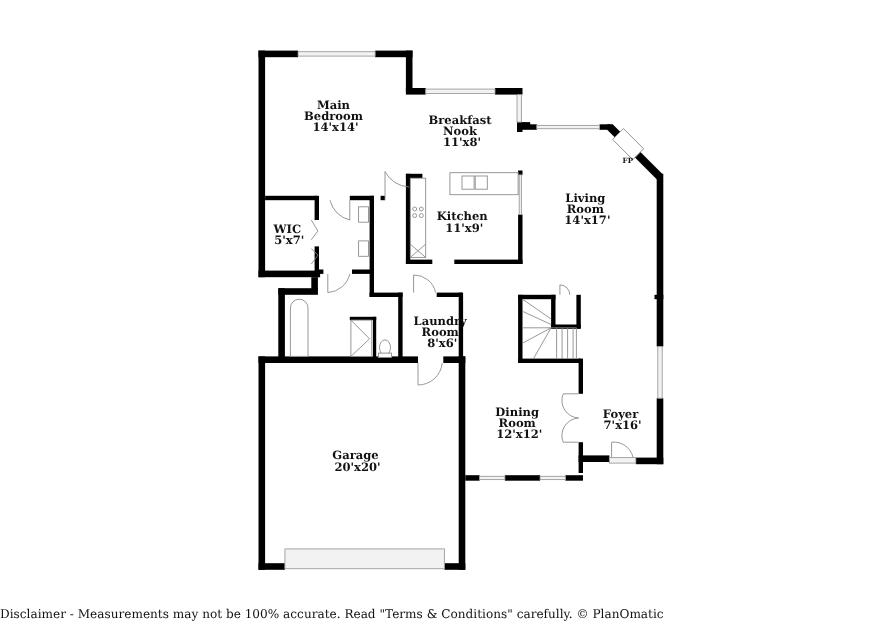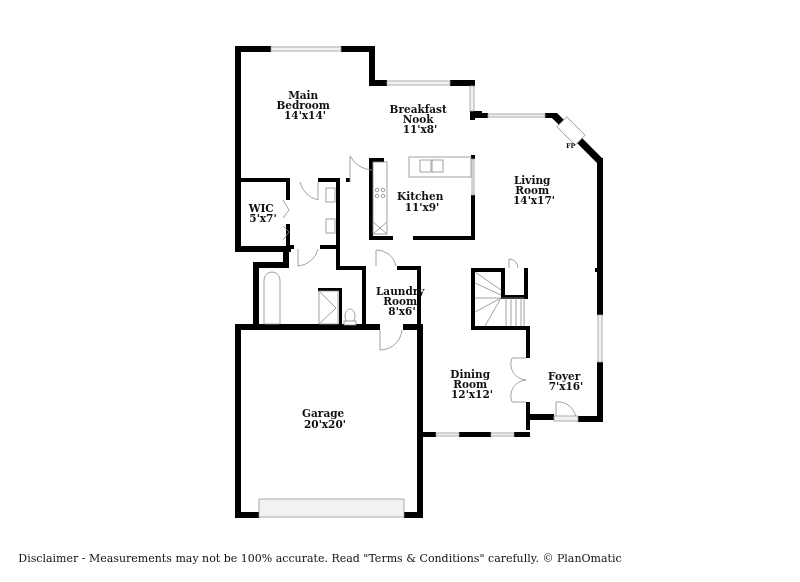--- a/index.html
+++ b/index.html
@@ -4,21 +4,21 @@
 <style>
   html, body { margin:0; padding:0; background:#ffffff; }
   body { width:800px; height:582px; position:relative; overflow:hidden; font-family:"DejaVu Serif", serif; }
   #plan { position:absolute; left:0; top:0; }
   .wall { fill:#000000; }
   .win { fill:#f2f2f2; stroke:#9a9a9a; stroke-width:0.8; }
   .thin { fill:none; stroke:#8a8a8a; stroke-width:0.8; }
   .fix { fill:#ffffff; stroke:#8a8a8a; stroke-width:0.8; }
   .room-label { font-family:"DejaVu Serif", serif; font-weight:bold; font-size:10.5px; fill:#111111; text-anchor:middle; }
   .fp-label { font-family:"DejaVu Serif", serif; font-weight:bold; font-size:6.5px; fill:#111; }
-  .disclaimer { position:absolute; left:0; width:640px; top:552px; text-align:center; font-family:"DejaVu Serif", serif; font-size:11px; color:#111; }
+  .disclaimer { position:absolute; left:0; width:640px; top:552px; text-align:left; font-family:"DejaVu Serif", serif; font-size:11px; color:#111; }
 </style>
 </head>
 <body>
 
 <svg id="plan" width="800" height="582" viewBox="0 0 800 582">
 
   <g>
 
     <rect class="wall" x="235" y="46" width="36" height="6"></rect>
     <rect class="wall" x="341" y="46" width="34" height="6"></rect>

